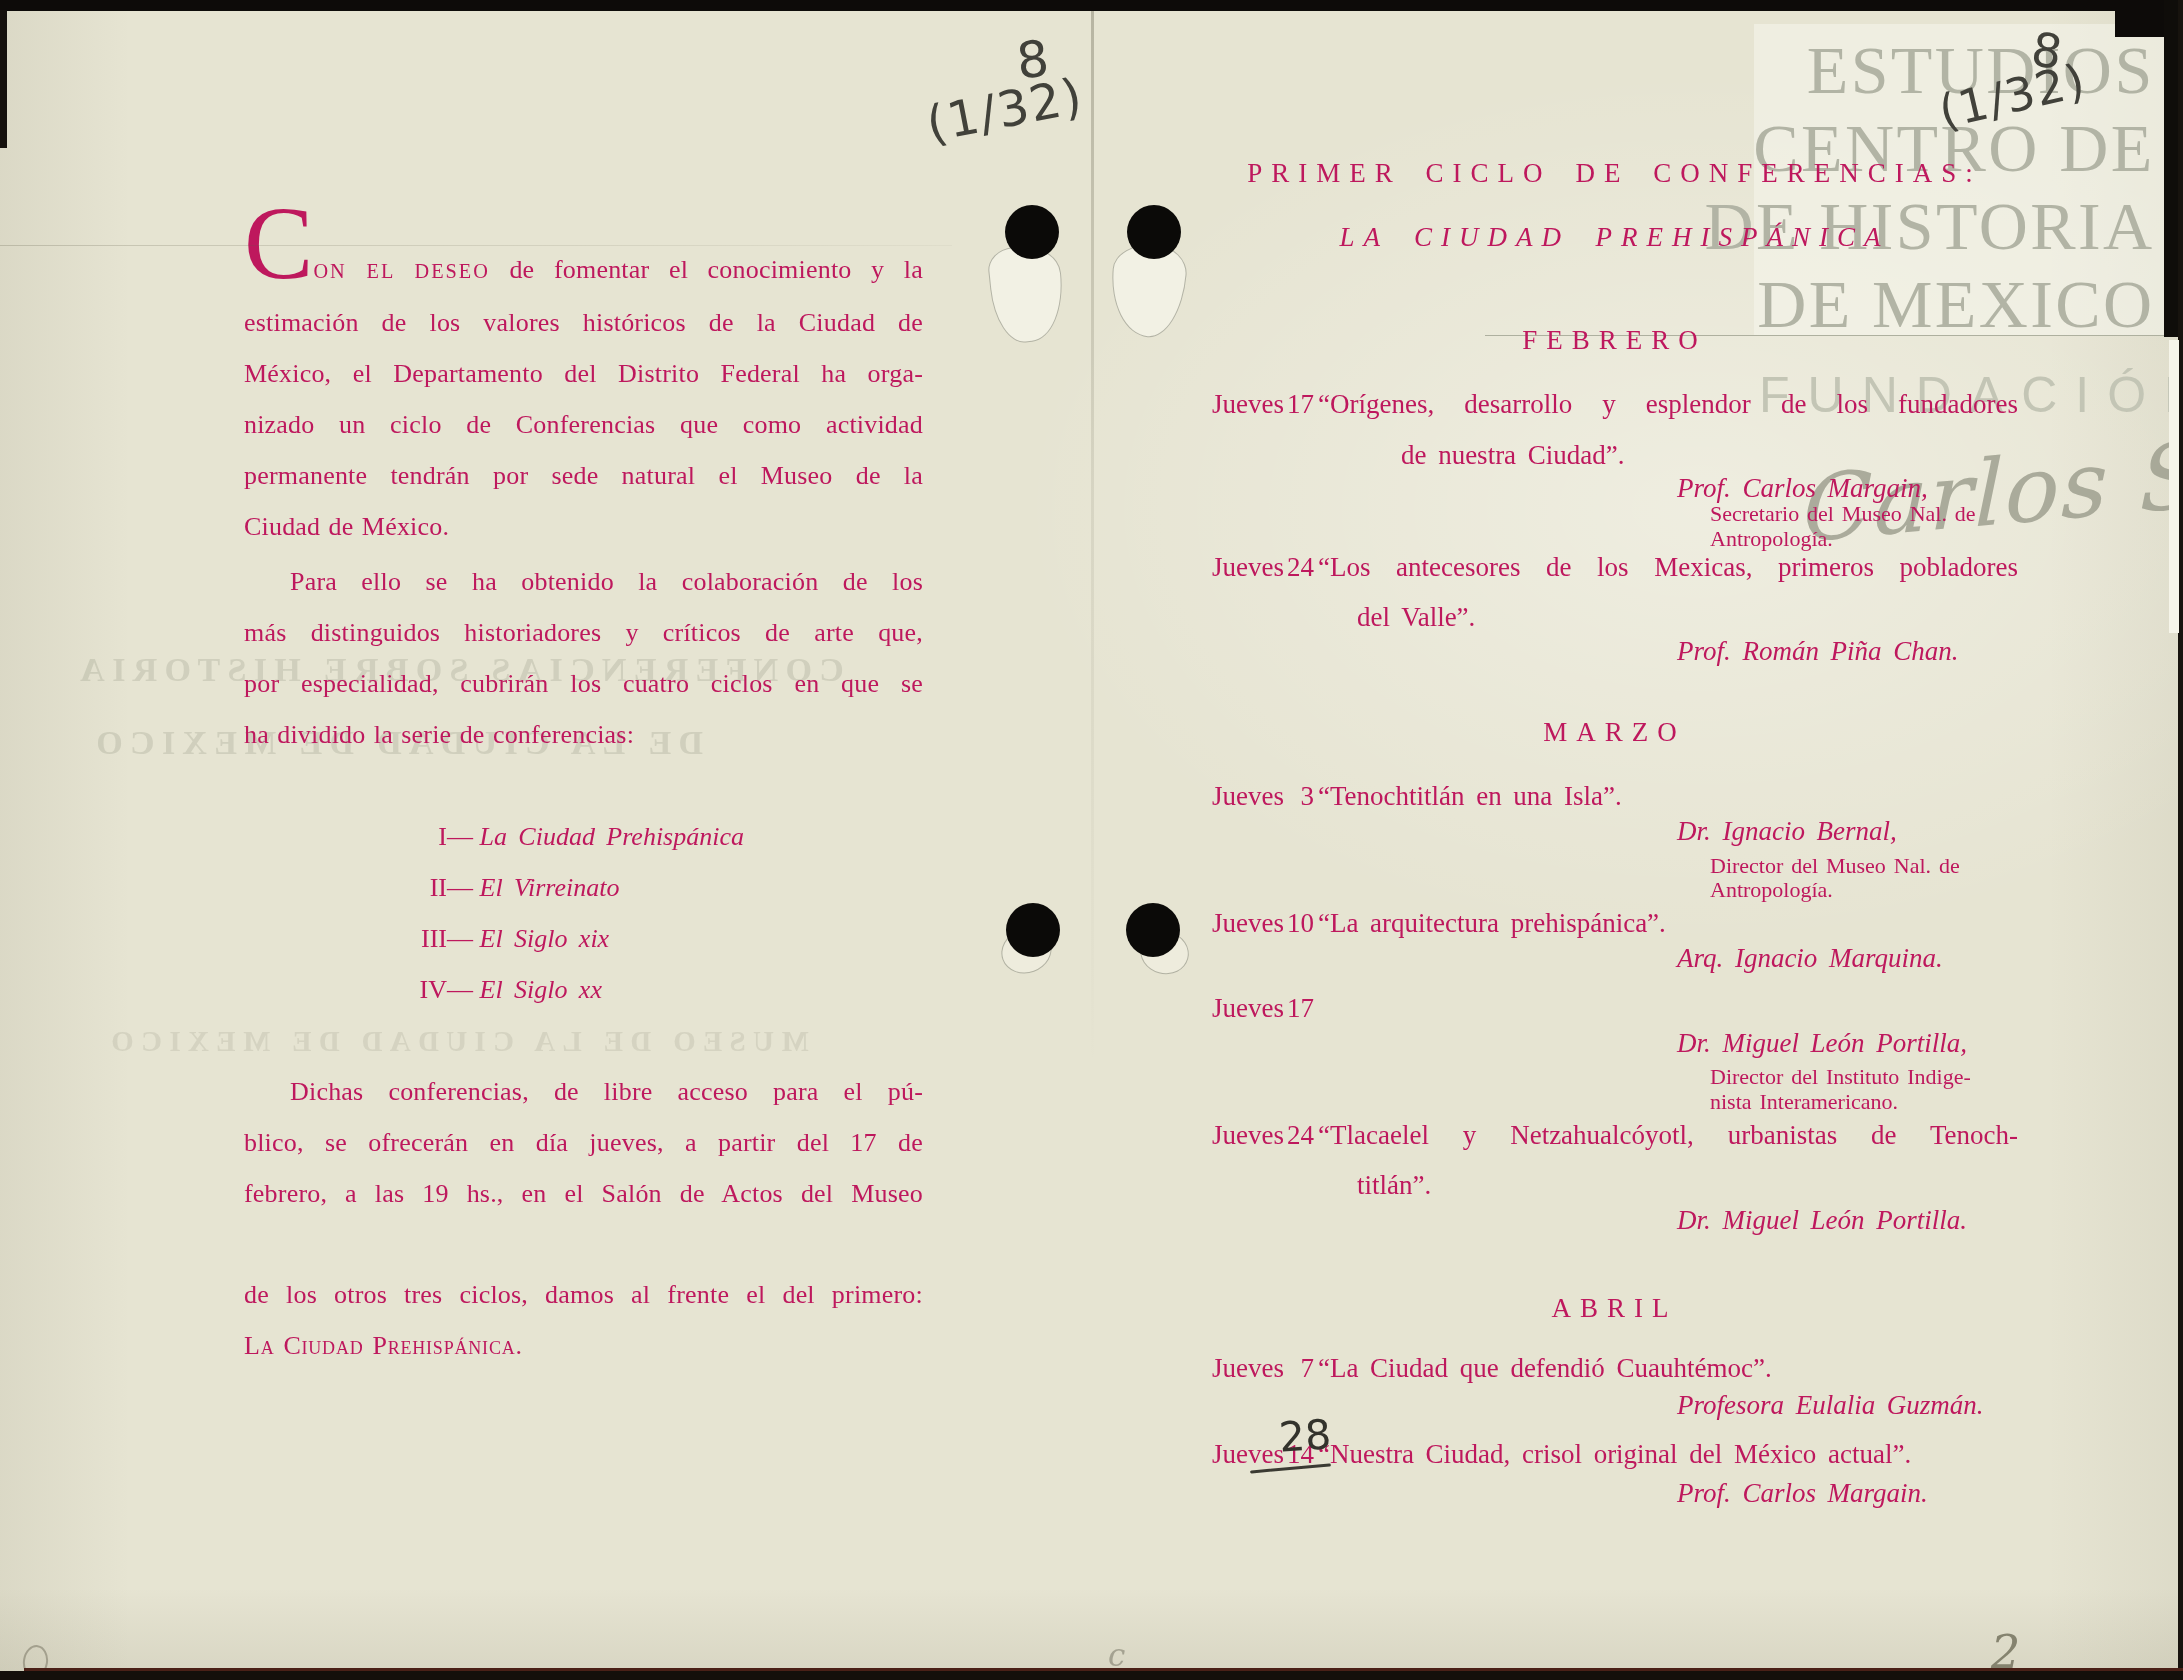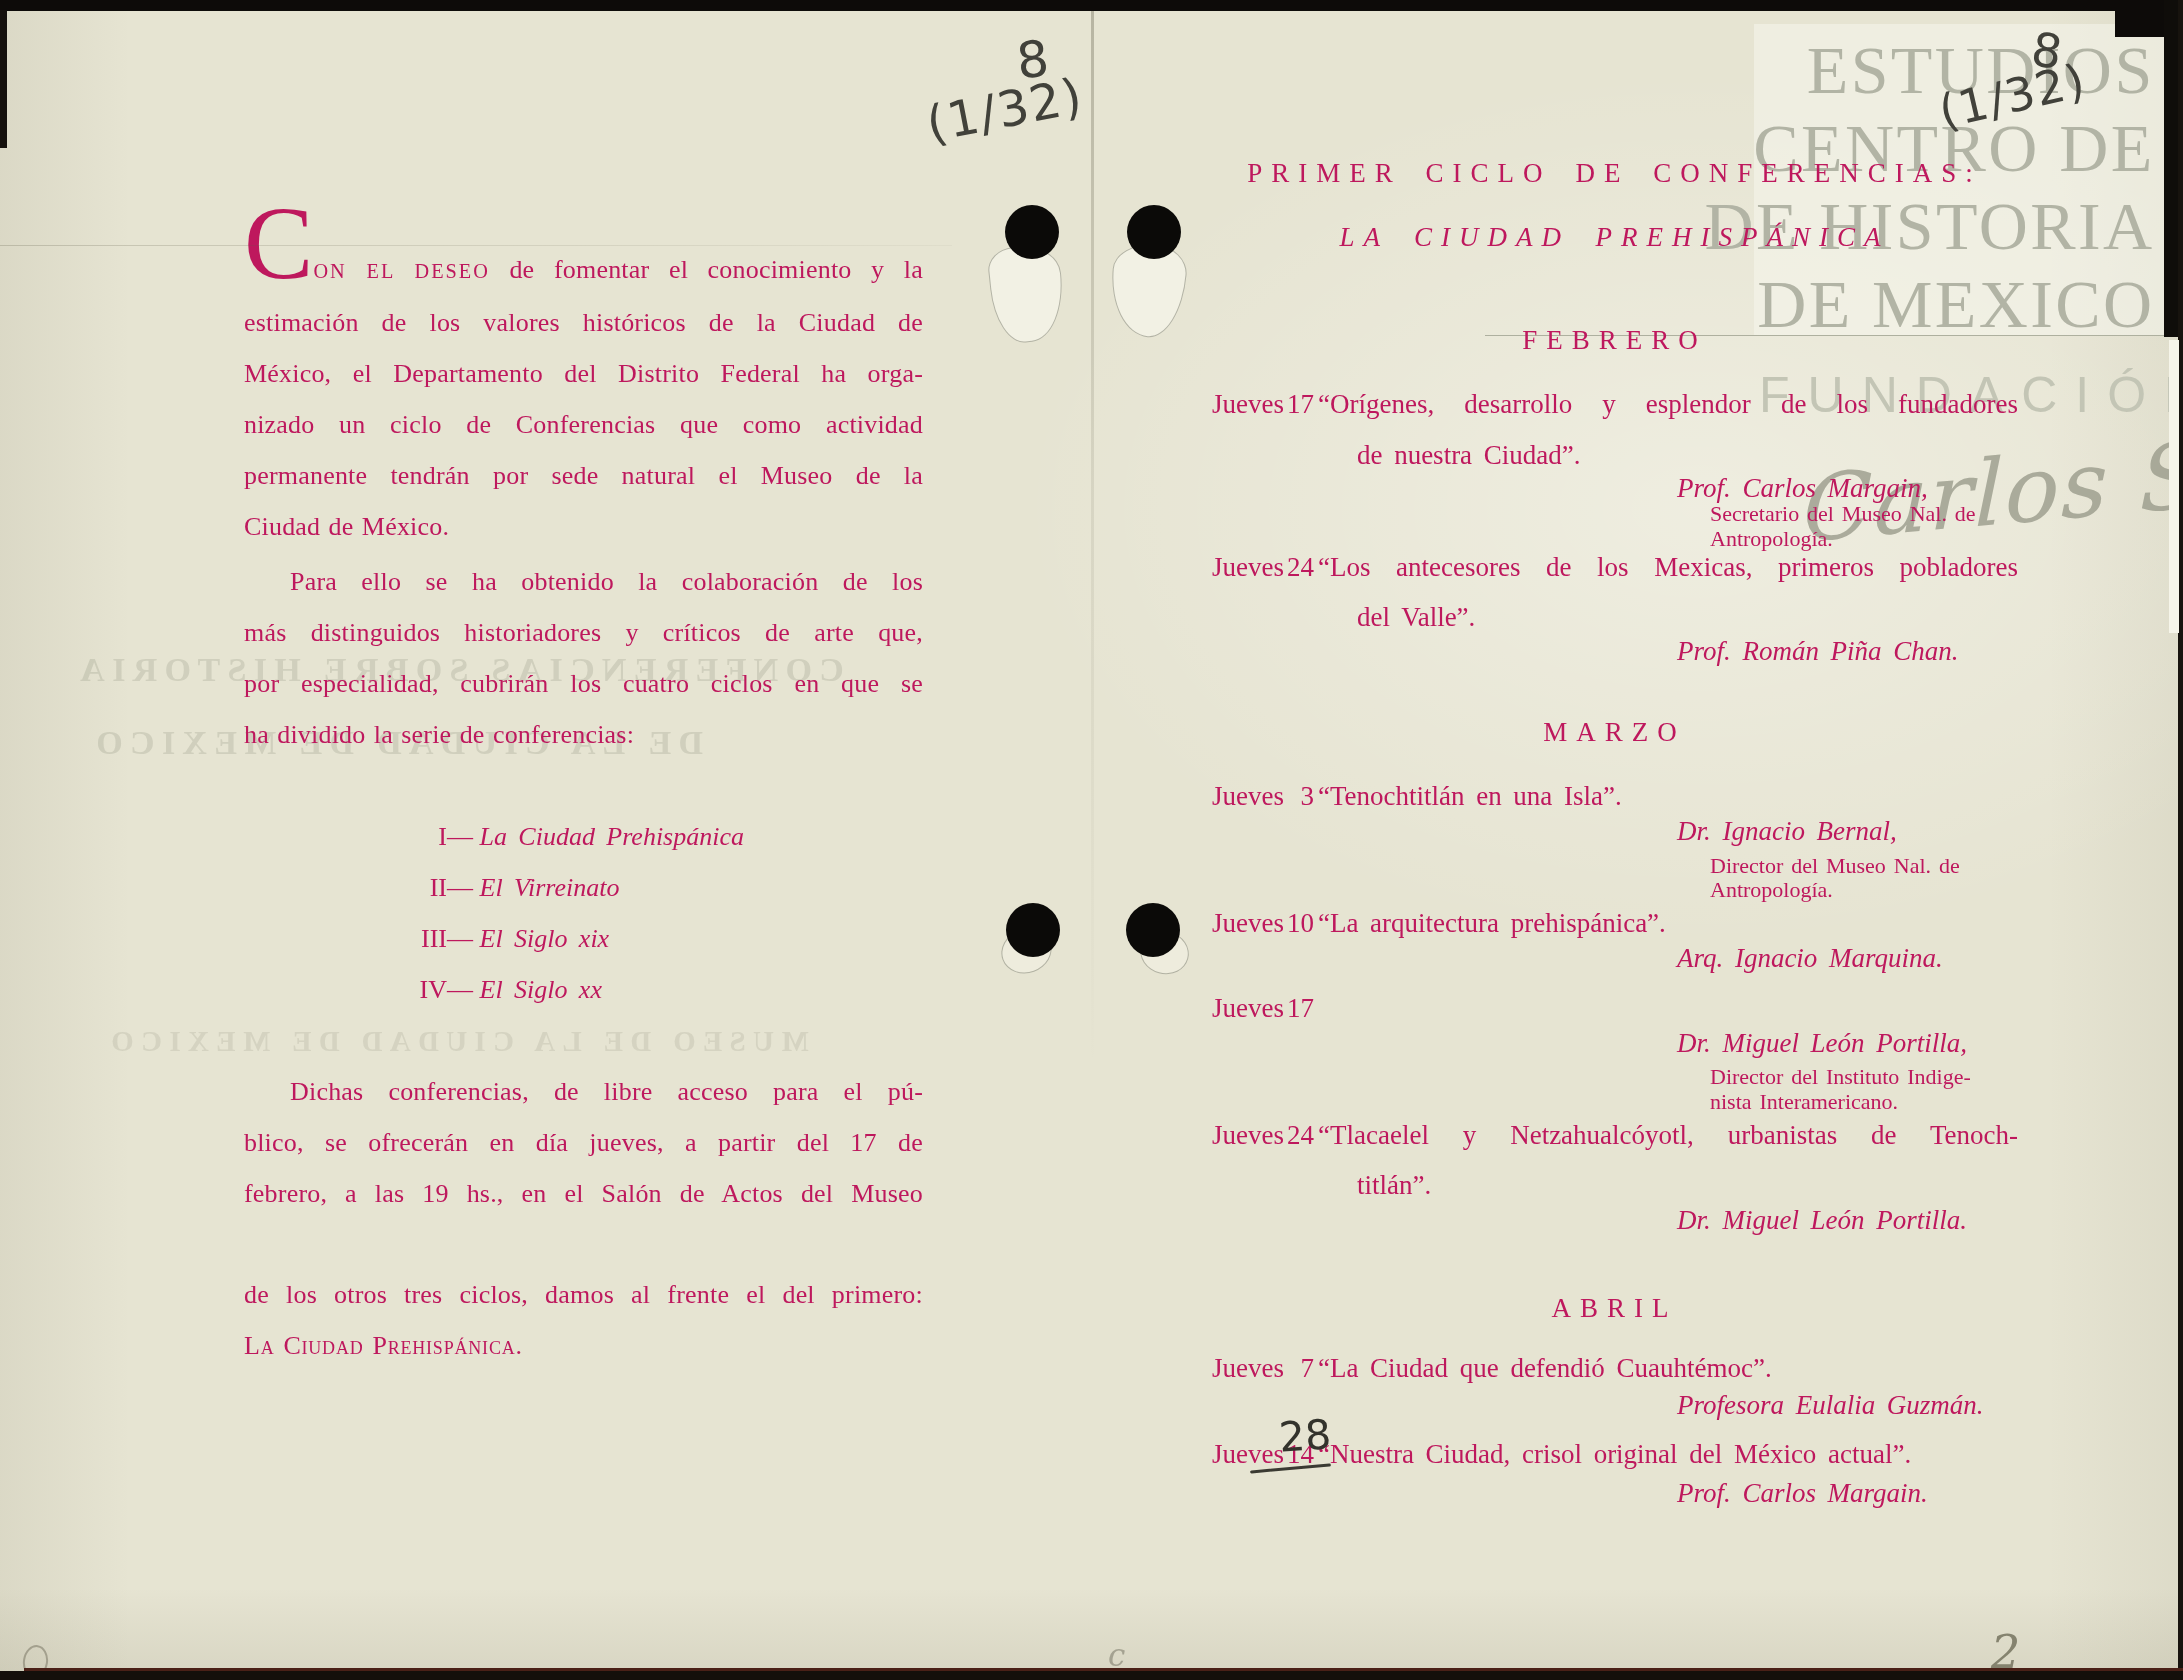--- a/index.html
+++ b/index.html
@@ -153,21 +153,21 @@
     <div class="rcol ink">
 
       <div class="rline rheader" style="top:147px;">PRIMER CICLO DE CONFERENCIAS:</div>
       <div class="rline rheader rsub" style="top:211px;">LA CIUDAD PREHISPÁNICA</div>
 
       <div class="rline month" style="top:314px;">FEBRERO</div>
 
       <div class="rline daylab" style="top:378px;">Jueves</div>
       <div class="rline daynum" style="top:378px;">17</div>
       <div class="rline t1 rjust" style="top:378px;">“Orígenes, desarrollo y esplendor de los fundadores</div>
-      <div class="rline t2" style="top:429px;">de nuestra Ciudad”.</div>
+      <div class="rline t2" style="top:429px;margin-left:44px;">de nuestra Ciudad”.</div>
       <div class="rline spk" style="top:462px;">Prof. Carlos Margain,</div>
       <div class="rline aff" style="top:491px;">Secretario del Museo Nal. de</div>
       <div class="rline aff" style="top:516px;">Antropología.</div>
 
       <div class="rline daylab" style="top:541px;">Jueves</div>
       <div class="rline daynum" style="top:541px;">24</div>
       <div class="rline t1 rjust" style="top:541px;">“Los antecesores de los Mexicas, primeros pobladores</div>
       <div class="rline t2" style="top:591px;">del Valle”.</div>
       <div class="rline spk" style="top:625px;">Prof. Román Piña Chan.</div>
 

